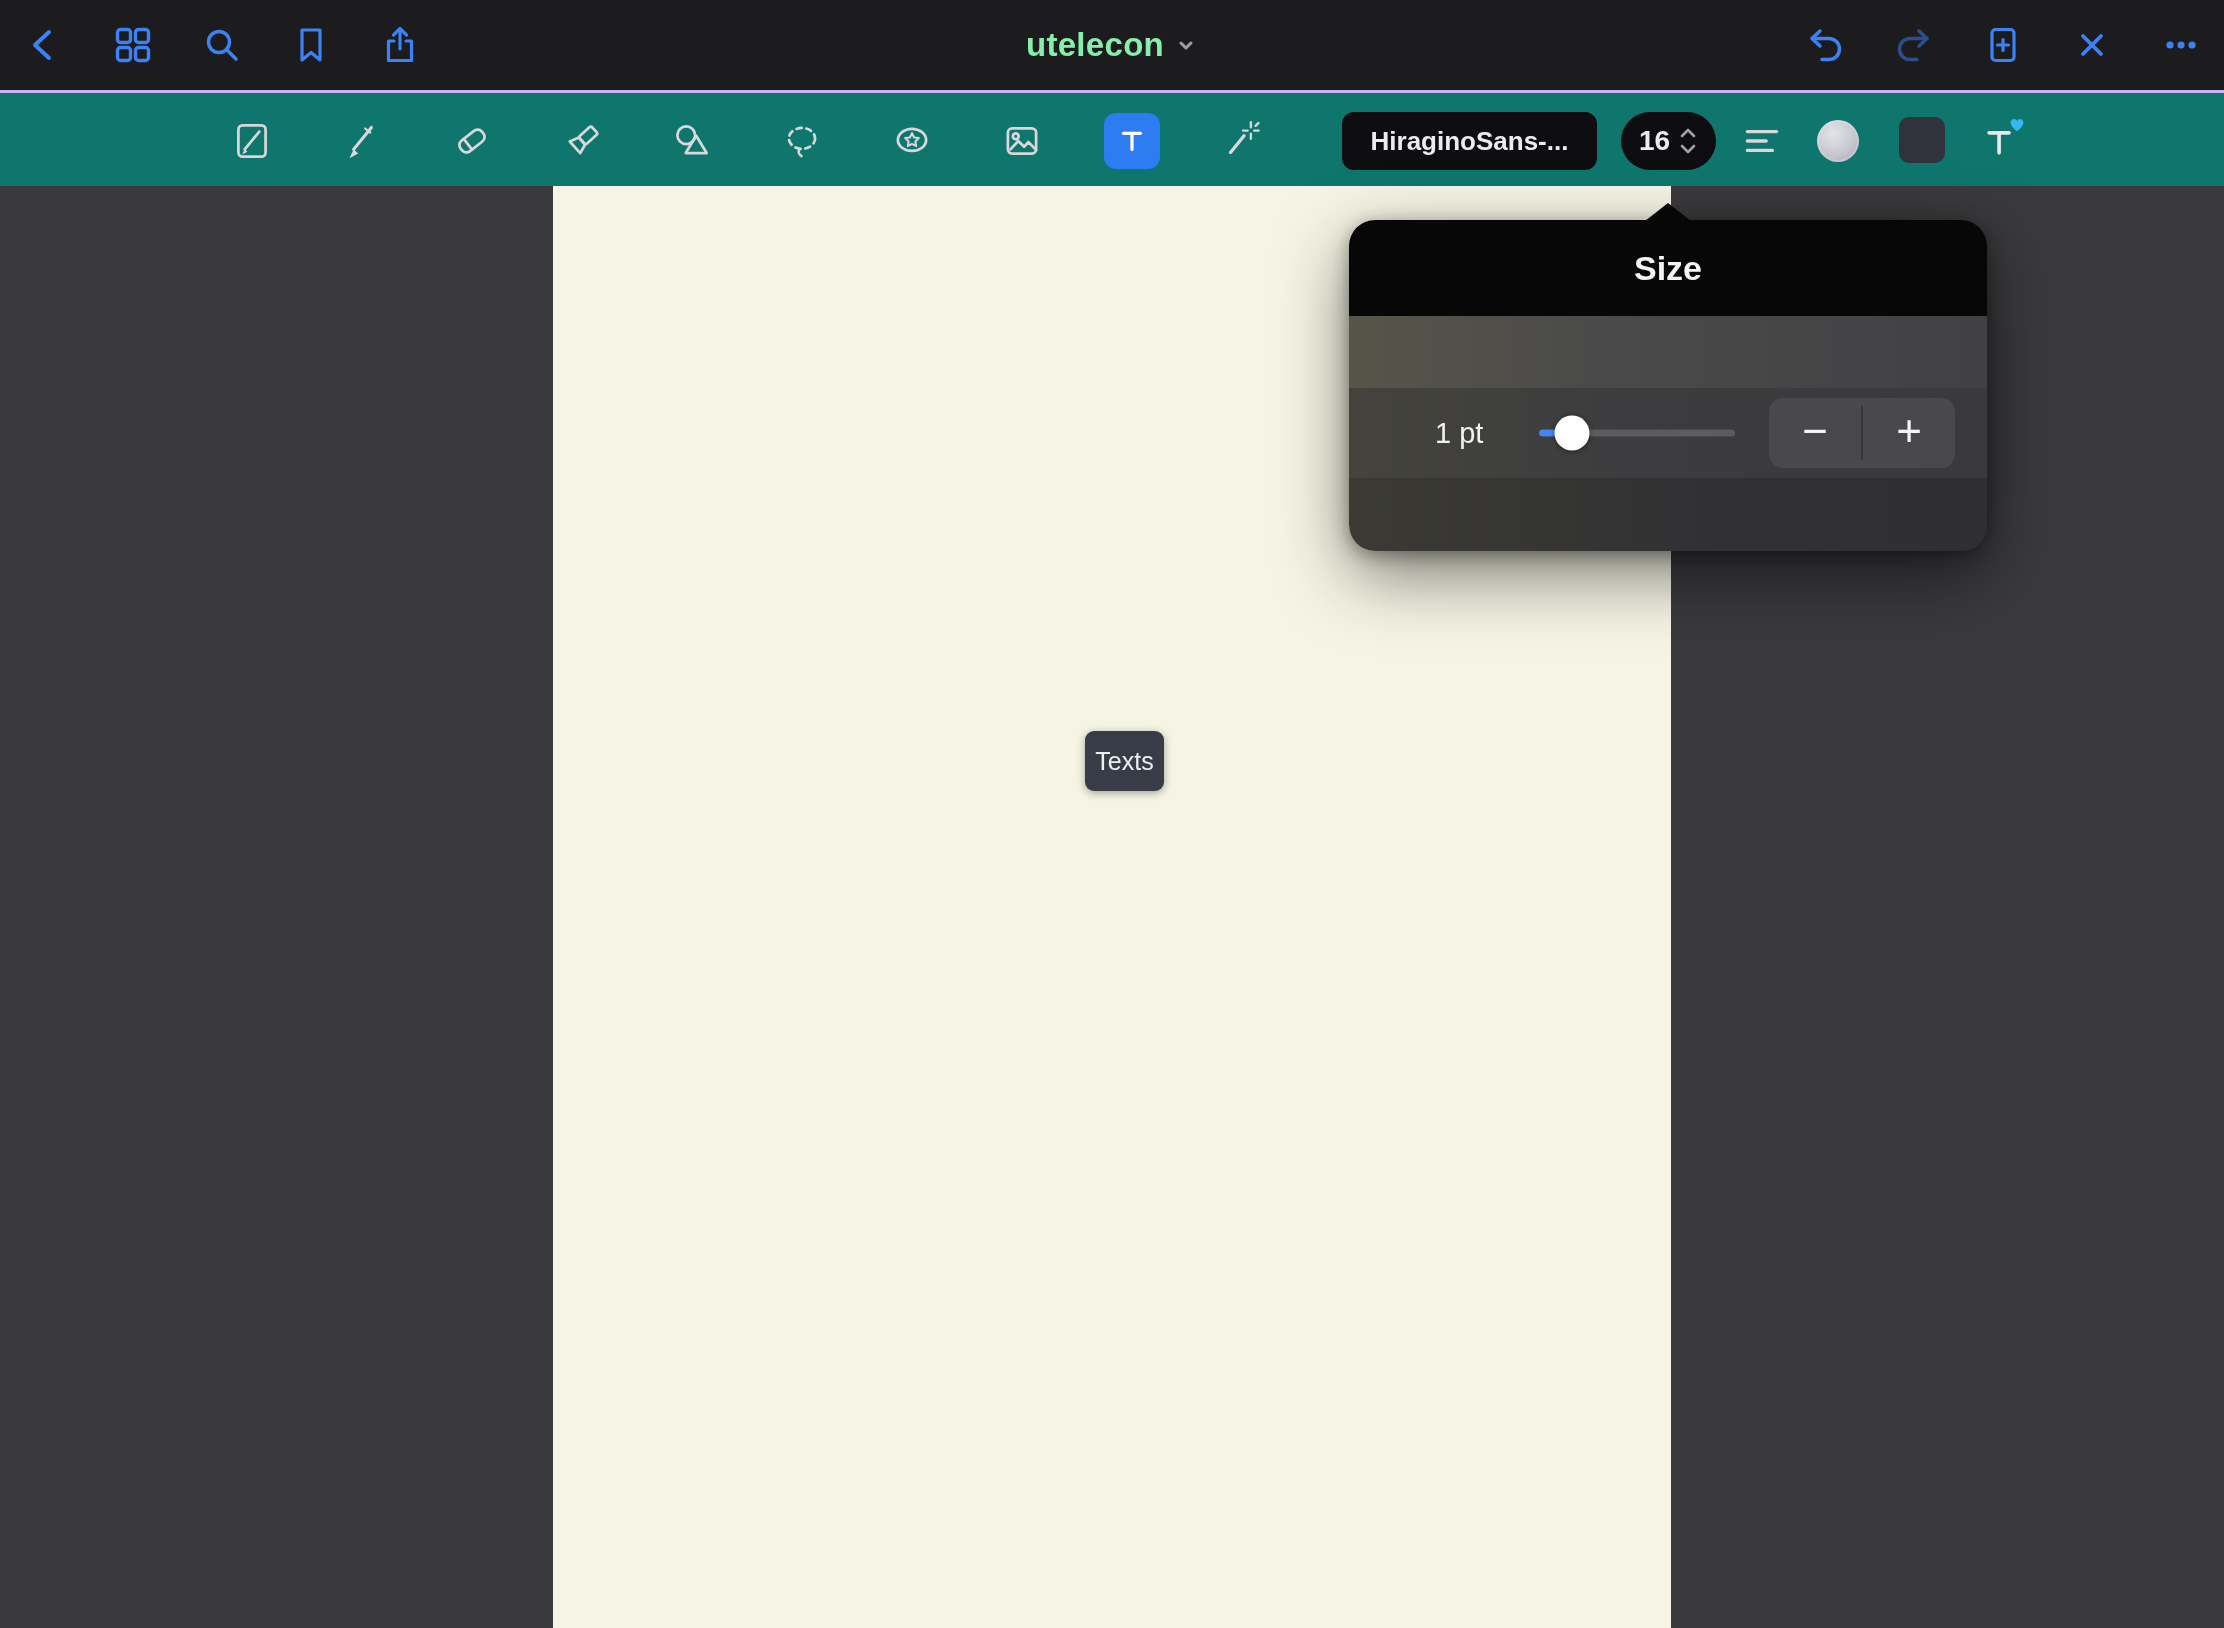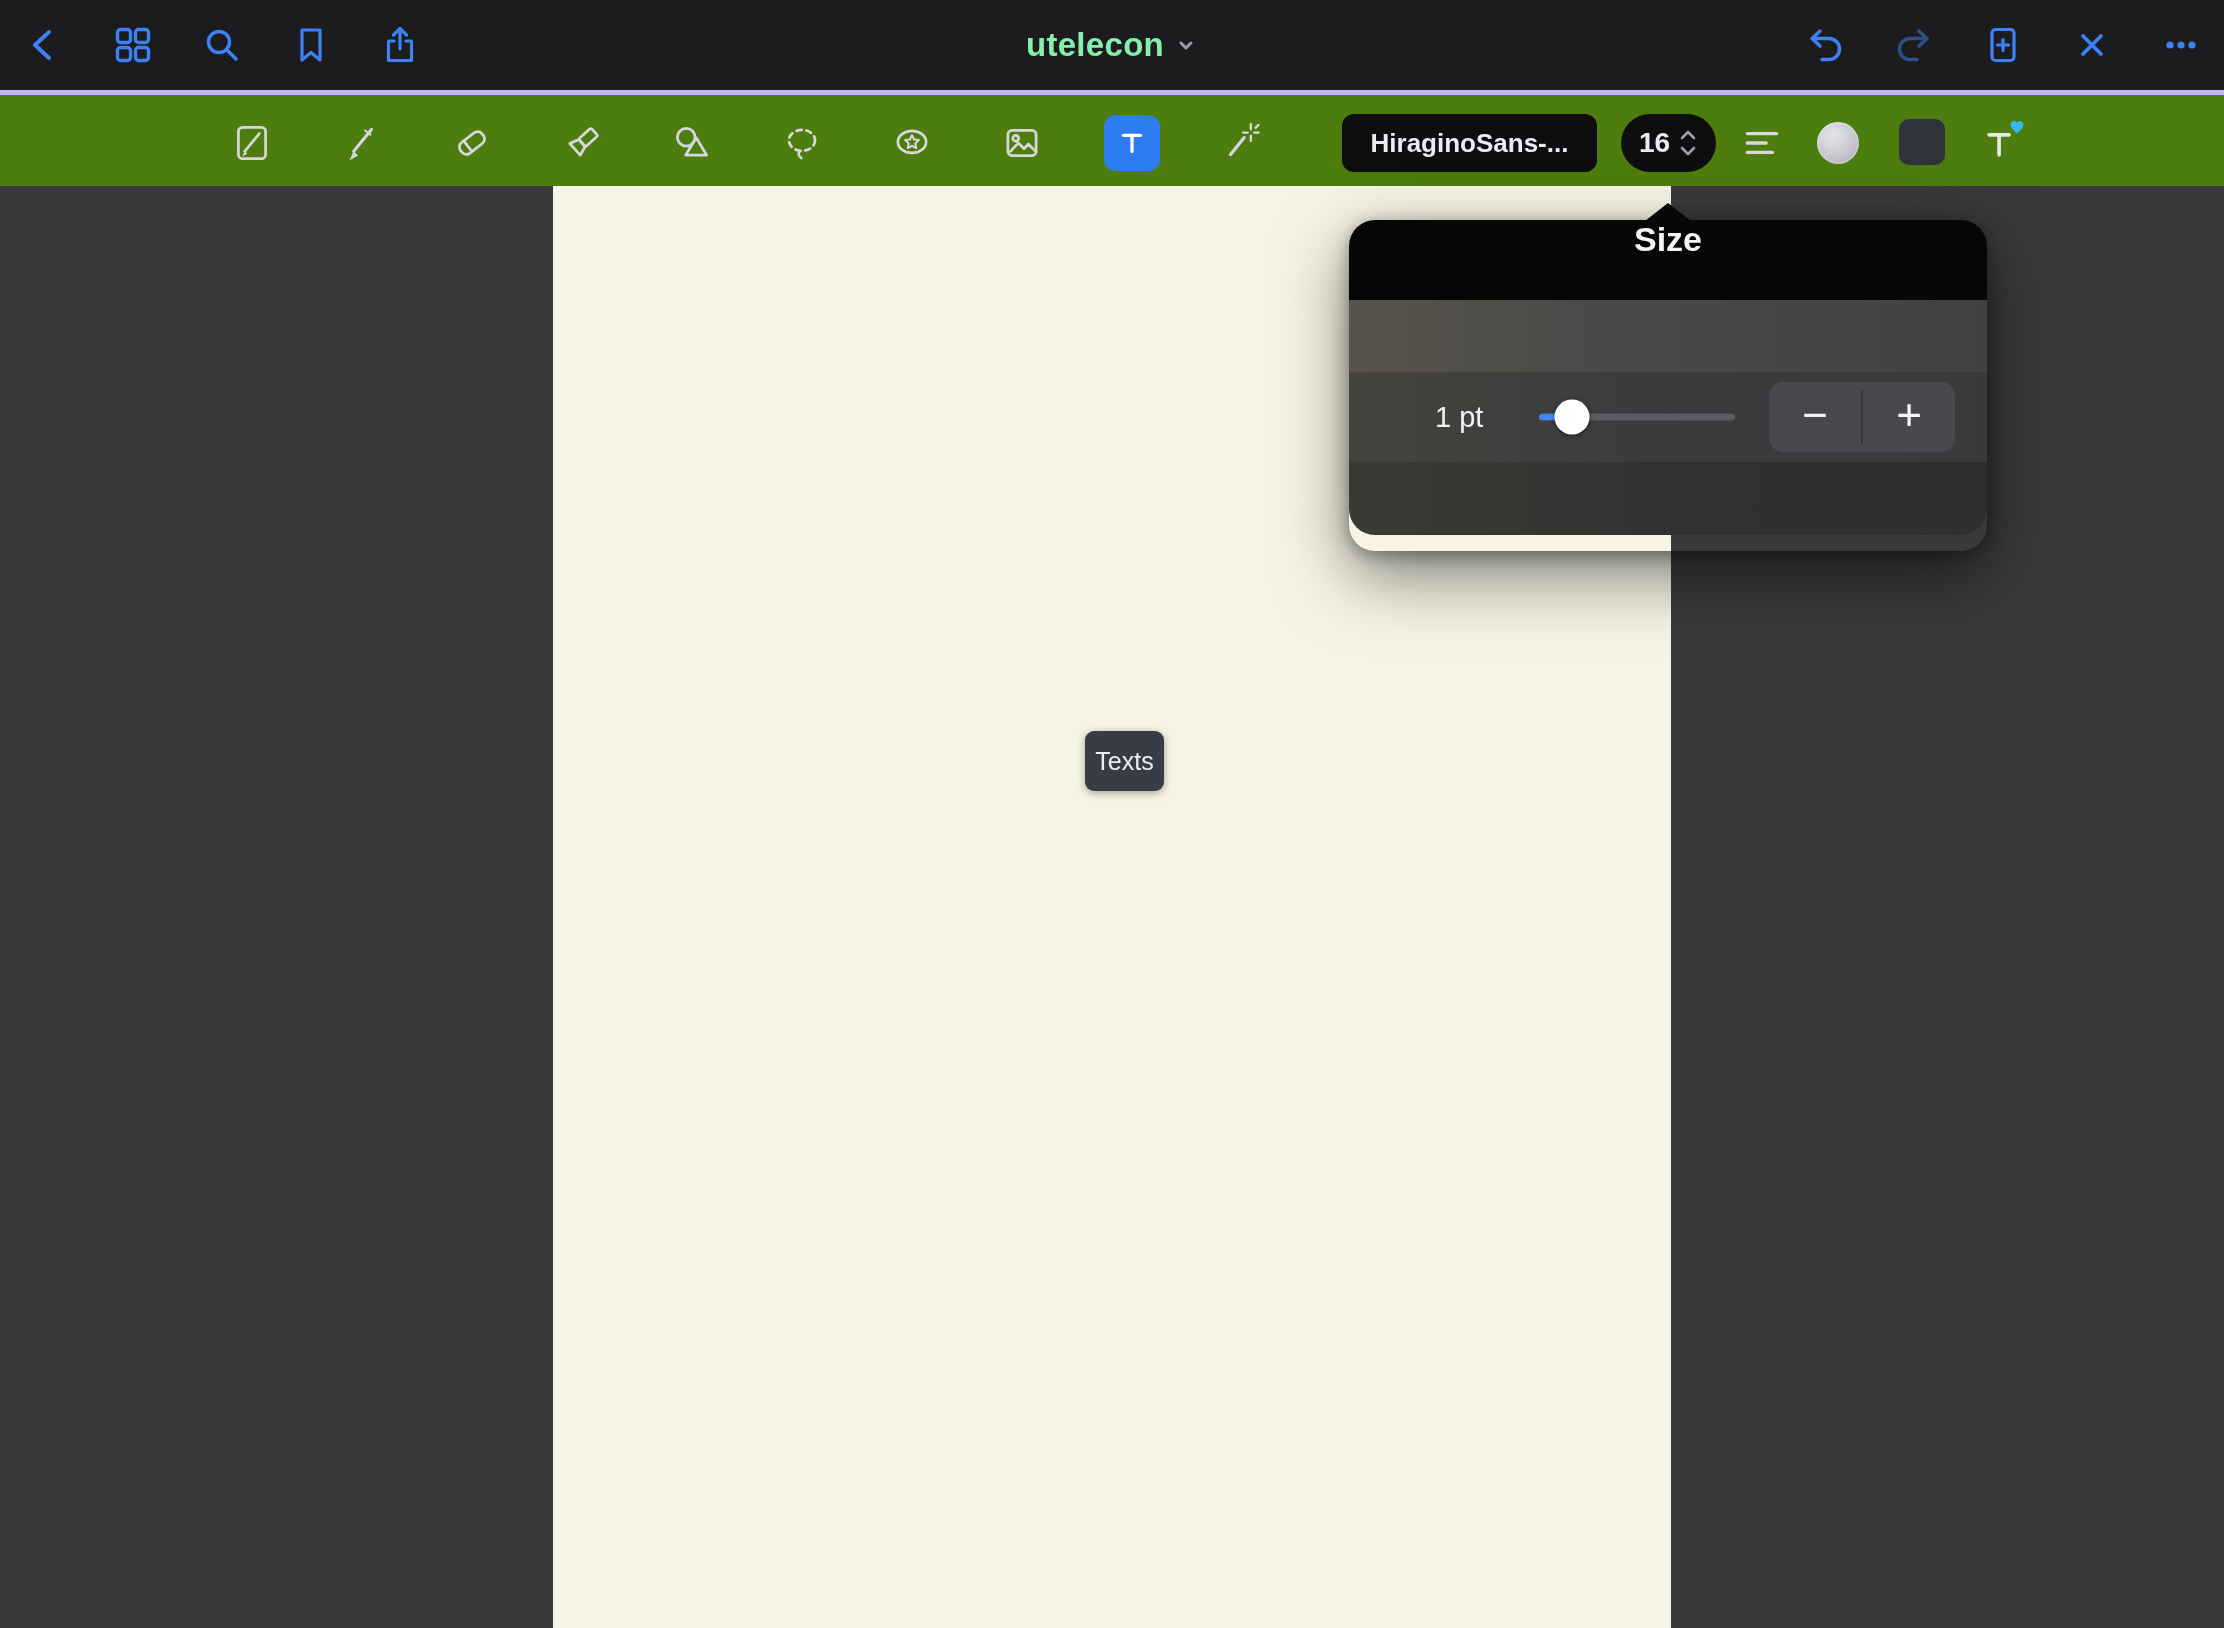--- a/index.html
+++ b/index.html
@@ -28,21 +28,21 @@
   .dim{opacity:.5;}
   .title-wrap{
     position:absolute;left:50%;top:0;height:90px;transform:translateX(-50%);
     display:flex;align-items:center;gap:10px;cursor:pointer;z-index:21;
   }
   .doc-title{color:#86efac;font-size:33px;font-weight:600;letter-spacing:.3px;}
 
   
   .toolbar{
     position:absolute;left:0;top:90px;width:2224px;height:96px;
-    background:#4d7c0f;border-top:5px solid #c4b5fd;box-sizing:border-box;z-index:19;
+    background:#0f766e;border-top:3px solid #c4b5fd;box-sizing:border-box;z-index:19;
   }
   .tools{position:absolute;left:229px;top:0;height:96px;display:flex;align-items:center;gap:64px;}
   .tool-slot{width:46px;height:46px;position:relative;display:flex;align-items:center;justify-content:center;
     background:none;border:none;padding:0;cursor:pointer;}
   .gray-stroke{stroke:#d8d8dc;fill:none;stroke-linecap:round;stroke-linejoin:round;}
   .gray-fill{fill:#d8d8dc;}
   .active-tile{
     position:absolute;inset:-5px;border-radius:12px;background:#2e7cf2;
     display:flex;align-items:center;justify-content:center;
   }
@@ -81,22 +81,22 @@
     position:absolute;left:1349px;top:220px;width:638px;height:331px;
     border-radius:26px;z-index:30;
     box-shadow:0 24px 70px rgba(0,0,0,.5), 0 4px 18px rgba(0,0,0,.35);
   }
   .pop-arrow{
     position:absolute;top:-17px;left:296px;width:0;height:0;
     border-left:23px solid transparent;border-right:23px solid transparent;
     border-bottom:18px solid #070708;
   }
   .pop-header{
-    height:80px;background:#070708;border-radius:26px 26px 0 0;
-    display:flex;align-items:flex-start;justify-content:center;
+    height:96px;background:#070708;border-radius:26px 26px 0 0;
+    display:flex;align-items:center;justify-content:center;
     color:#f4f4f6;font-size:34px;font-weight:700;
   }
   .pop-band{height:72px;background:linear-gradient(90deg,#575449 0%,#4a4a4a 40%,#414144 100%);}
   .pop-row{
     position:relative;height:90px;
     background:linear-gradient(90deg,#44433c 0%,#3c3c3f 45%,#3a3a3d 100%);
   }
   .pop-footer{
     height:73px;border-radius:0 0 26px 26px;
     background:linear-gradient(90deg,#3b3a33 0%,#313133 55%,#2f2f31 100%);

